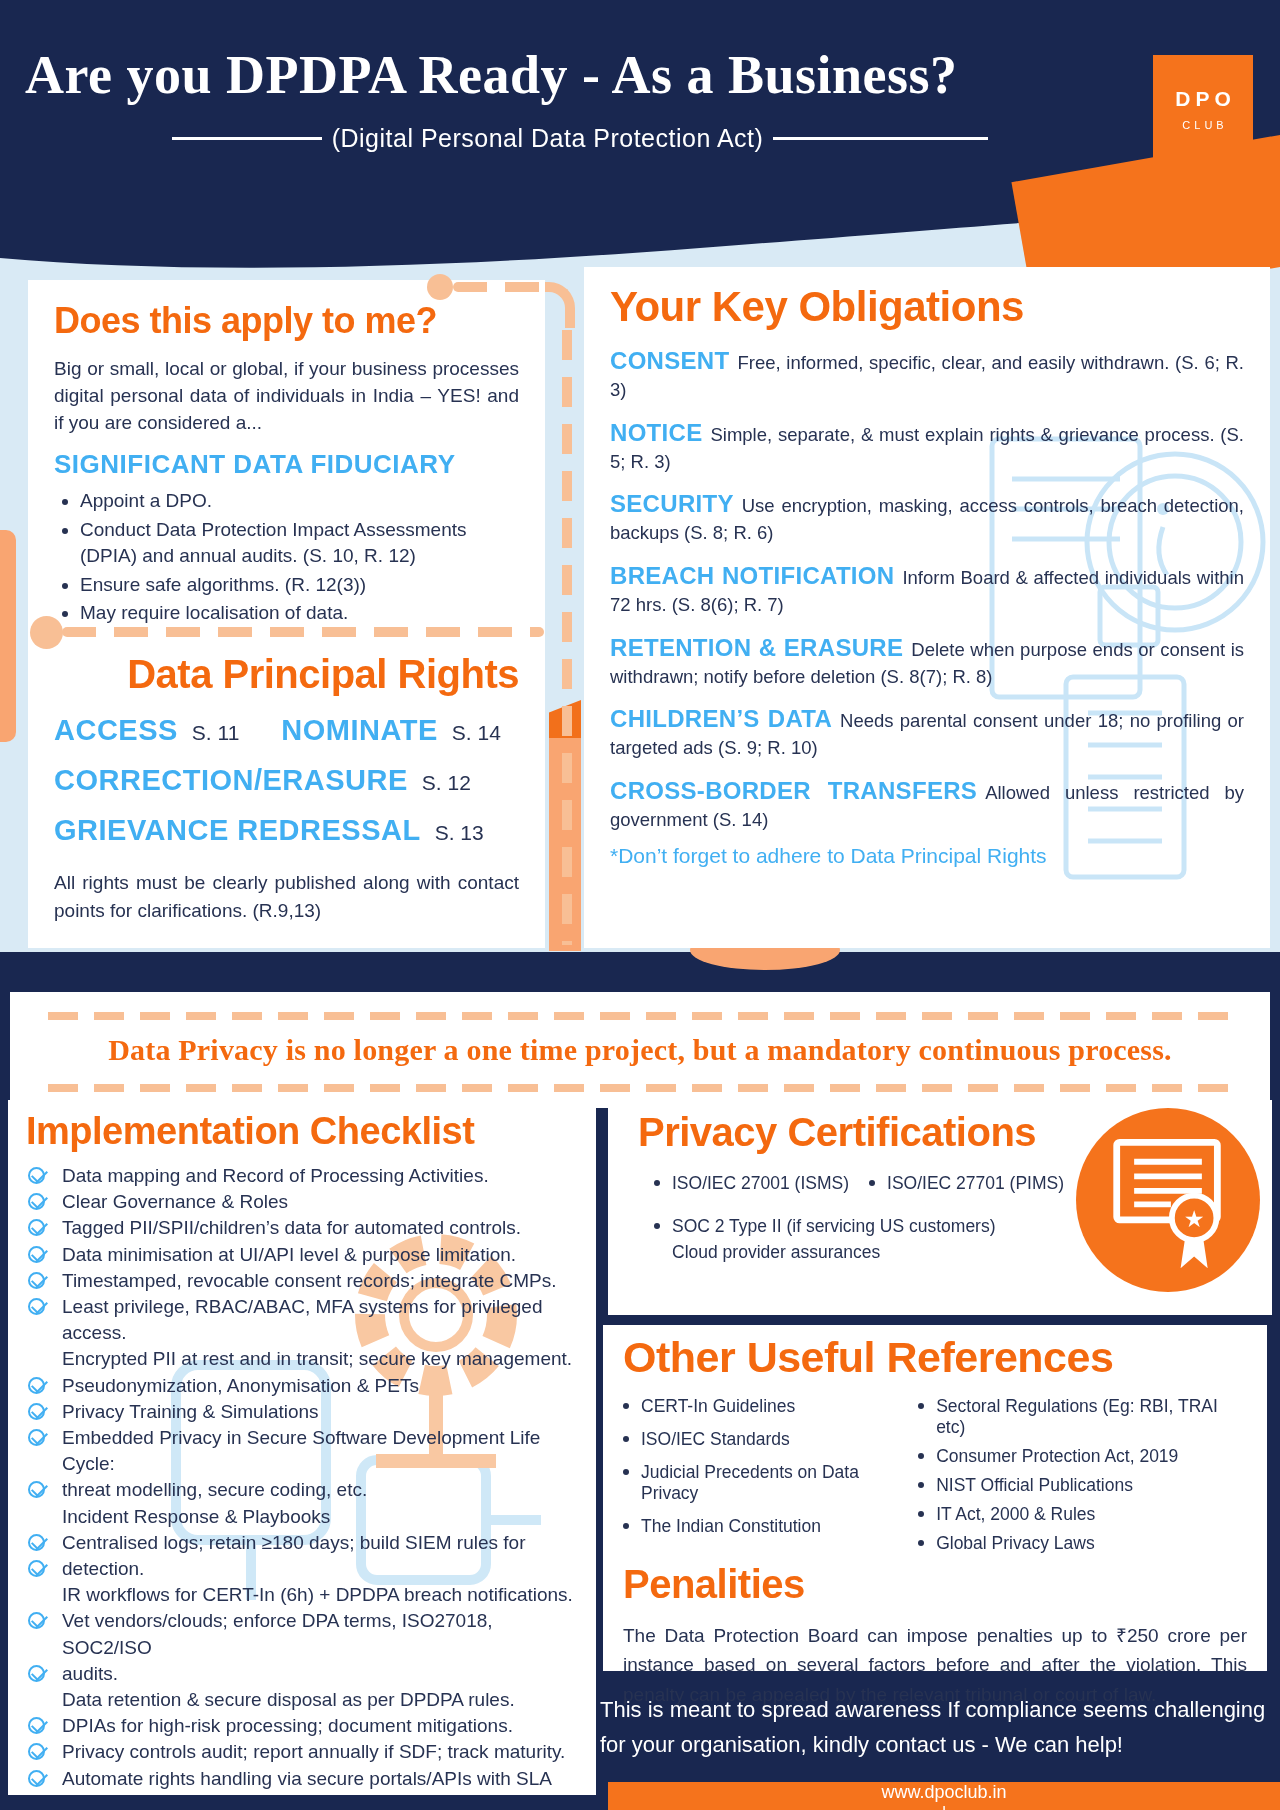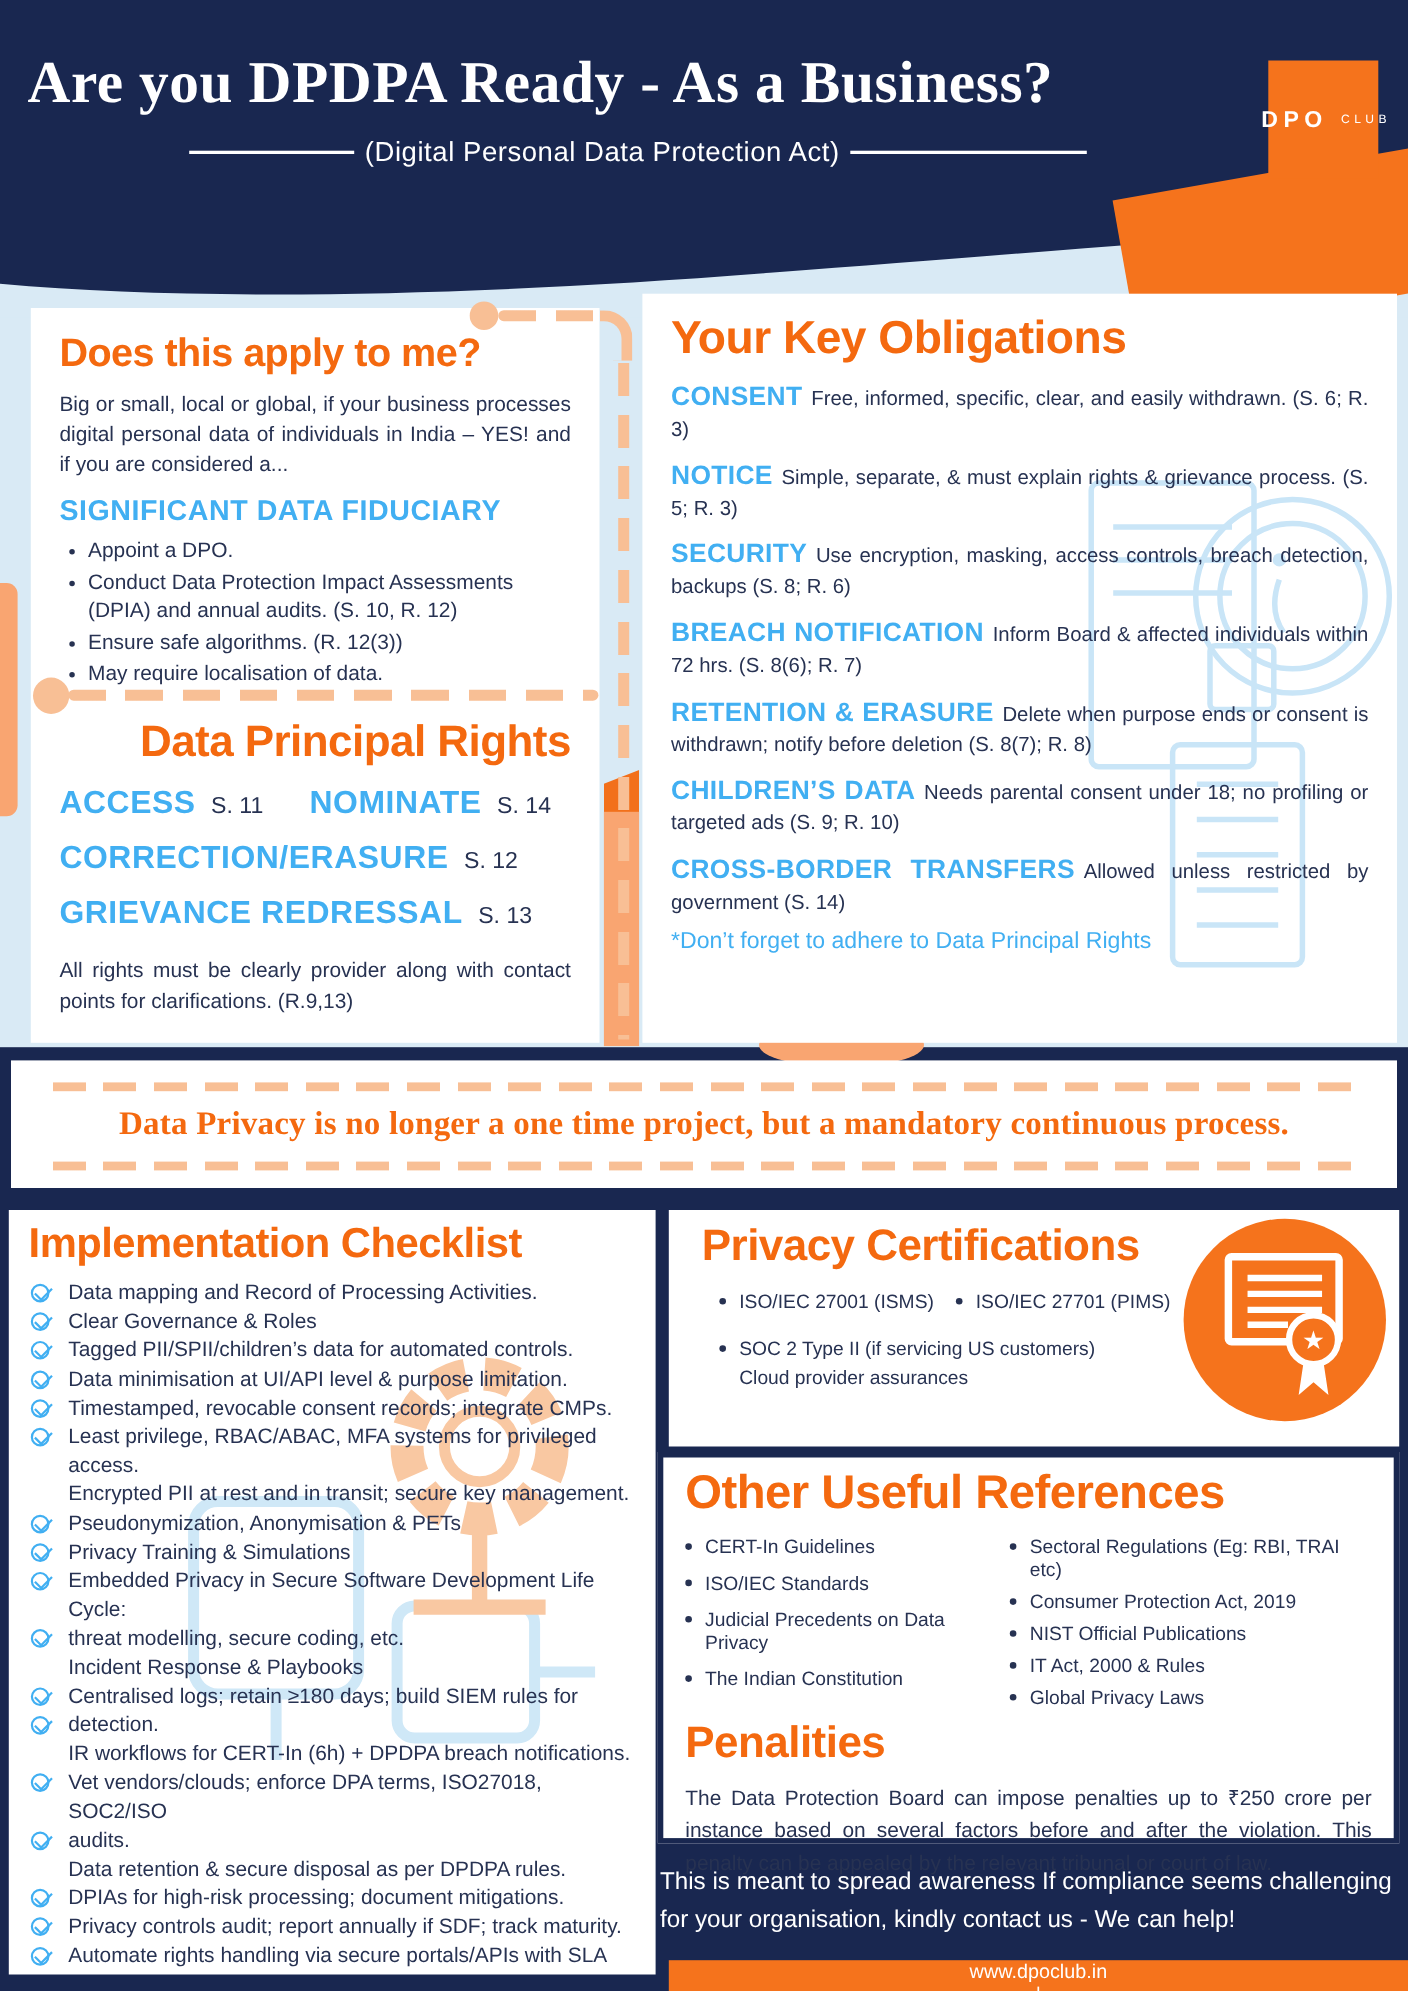--- a/index.html
+++ b/index.html
@@ -13,21 +13,21 @@
     font-family:"Liberation Sans",sans-serif;overflow:hidden;margin:0 auto;padding-left:47px;}
   .abs{position:absolute;}
   
   .title{left:25px;top:44px;width:1110px;color:#fff;font-family:"Liberation Serif",serif;
     font-weight:bold;font-size:54px;letter-spacing:.5px;z-index:2;}
   .subtitle-row{left:60px;top:124px;width:1040px;display:flex;align-items:center;
     justify-content:center;gap:10px;color:#fff;z-index:2;}
   .subtitle-row .line{height:3px;background:#fff;}
   .subtitle-text{font-size:25px;letter-spacing:.5px;white-space:nowrap;}
   .logo{left:1153px;top:55px;width:100px;height:107px;background:var(--orange-bright);
-    display:flex;align-items:center;justify-content:center;gap:8px;z-index:2;}
+    display:flex;flex-direction:column;align-items:center;justify-content:center;gap:8px;z-index:2;}
   .logo .l1{color:#fff;font-weight:bold;font-size:21px;letter-spacing:5px;margin-left:5px;}
   .logo .l2{color:#fff;font-size:11px;letter-spacing:4px;margin-left:4px;}
   
   .band-curve{left:0;top:190px;width:1280px;height:100px;z-index:1;}
   .band{left:0;top:289px;width:1280px;height:663px;background:var(--lightblue);z-index:1;}
   .wedge{left:1020px;top:150px;width:360px;height:130px;background:var(--orange-bright);
     transform:rotate(-10deg);z-index:1;}
   .left-strip{left:0;top:530px;width:16px;height:212px;background:var(--ribbon);
     border-radius:0 10px 10px 0;z-index:2;}
   .ribbon-fold{left:549px;top:700px;width:32px;height:42px;background:var(--ribbon-dark);
@@ -66,21 +66,21 @@
   .r-gap{width:42px;}
   .rights-note{margin-top:22px;font-size:19px;line-height:1.45;color:var(--ink);text-align:justify;}
   .h1c{font-size:42px;}
   .ob{margin-top:13px;font-size:18.5px;line-height:1.38;color:var(--ink);text-align:justify;
     position:relative;z-index:1;}
   .ob-label{color:var(--blue);font-weight:bold;font-size:24px;letter-spacing:.3px;
     text-transform:uppercase;margin-right:8px;text-align:left;}
   .ob-note{margin-top:12px;color:var(--blue);font-size:21px;position:relative;z-index:1;}
   .wm-right{position:absolute;right:0;top:110px;width:300px;height:545px;z-index:0;}
   
-  .banner{left:10px;top:964px;width:1260px;height:116px;display:flex;align-items:center;
+  .banner{left:10px;top:992px;width:1260px;height:116px;display:flex;align-items:center;
     justify-content:center;}
   .banner-dash{position:absolute;left:38px;right:38px;height:8px;
     background:repeating-linear-gradient(90deg,var(--peach) 0 30px,transparent 30px 46px);}
   .bd-top{top:20px;} .bd-bot{bottom:16px;}
   .banner-text{color:var(--orange);font-family:"Liberation Serif",serif;font-weight:bold;
     font-size:30px;letter-spacing:.2px;}
   .item2{left:1128px;top:1058px;color:#2b5f86;font-family:"Liberation Serif",serif;
     font-size:20px;z-index:2;}
   
   .card-check{left:8px;top:1100px;width:588px;height:695px;padding:10px 18px;overflow:hidden;}
@@ -175,21 +175,21 @@
         <span class="r-ref">S. 14</span>
       </div>
       <div class="r-row">
         <span class="r-label">Correction/Erasure</span>
         <span class="r-ref">S. 12</span>
       </div>
       <div class="r-row">
         <span class="r-label">Grievance Redressal</span>
         <span class="r-ref">S. 13</span>
       </div>
-      <div class="rights-note">All rights must be clearly provider along with contact points for clarifications. (R.9,13)</div>
+      <div class="rights-note">All rights must be clearly published along with contact points for clarifications. (R.9,13)</div>
     </div>
   </div>
 
   <div class="abs card card-oblig">
     <svg class="wm-right" viewBox="0 0 300 545" fill="none" stroke="#c9e5f7" stroke-width="5">
       <rect x="22" y="62" width="148" height="258" rx="7"></rect>
       <line x1="42" y1="102" x2="150" y2="102"></line>
       <line x1="42" y1="132" x2="150" y2="132"></line>
       <line x1="42" y1="162" x2="150" y2="162"></line>
       <circle cx="205" cy="165" r="88"></circle>

